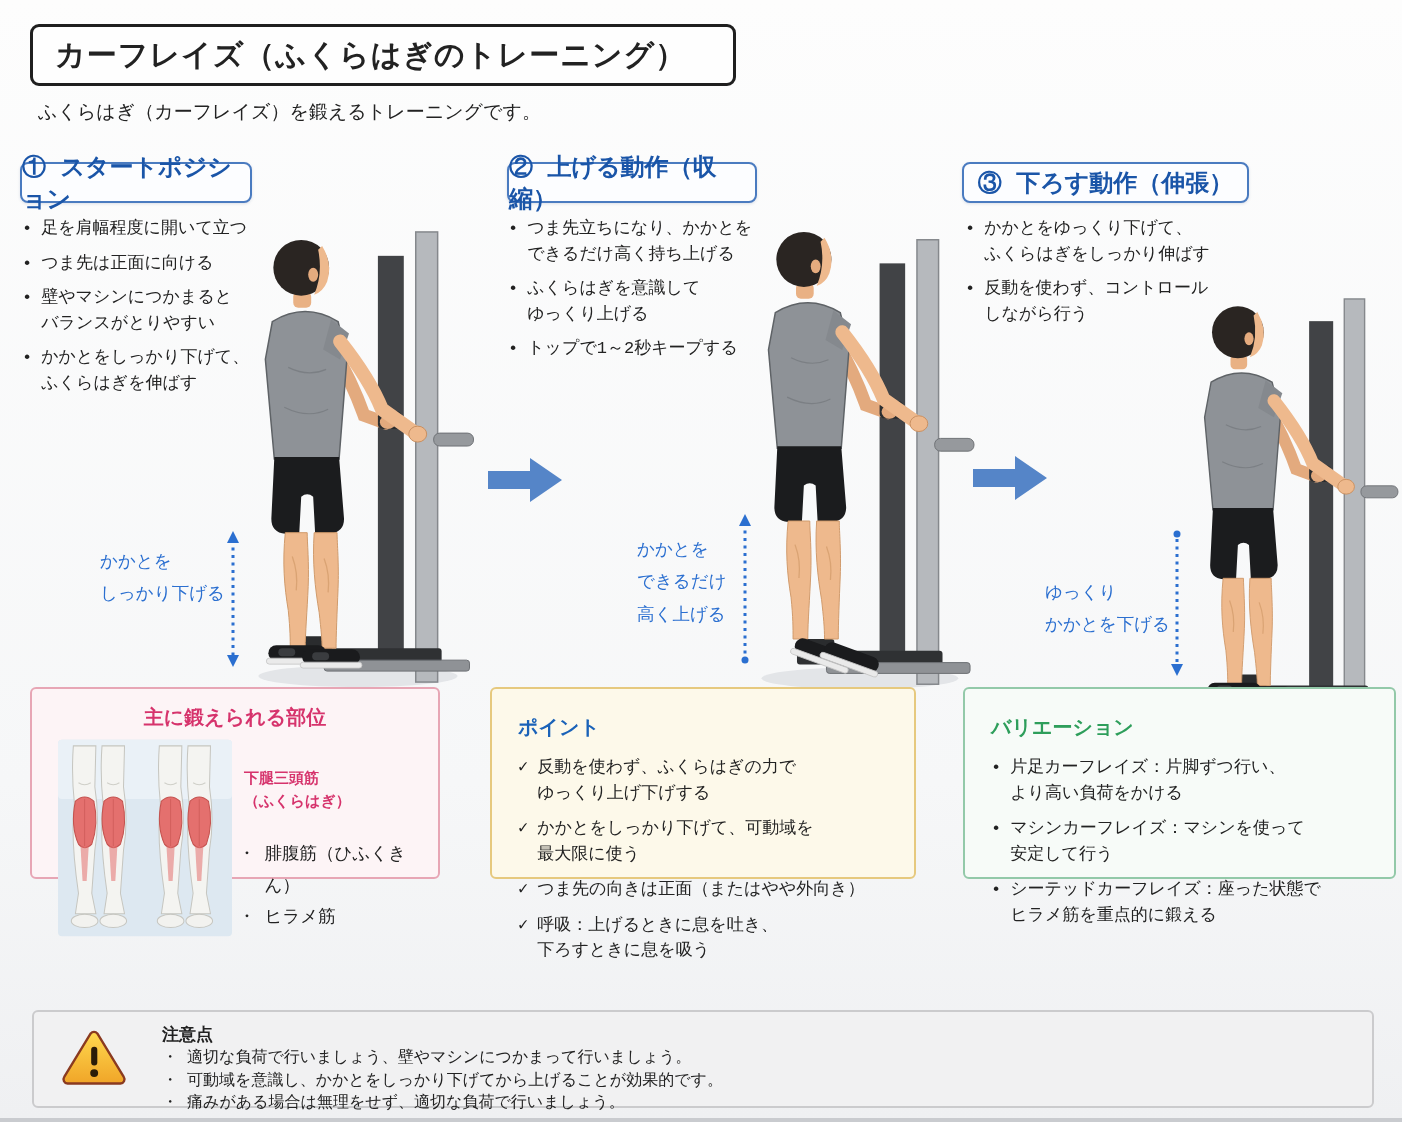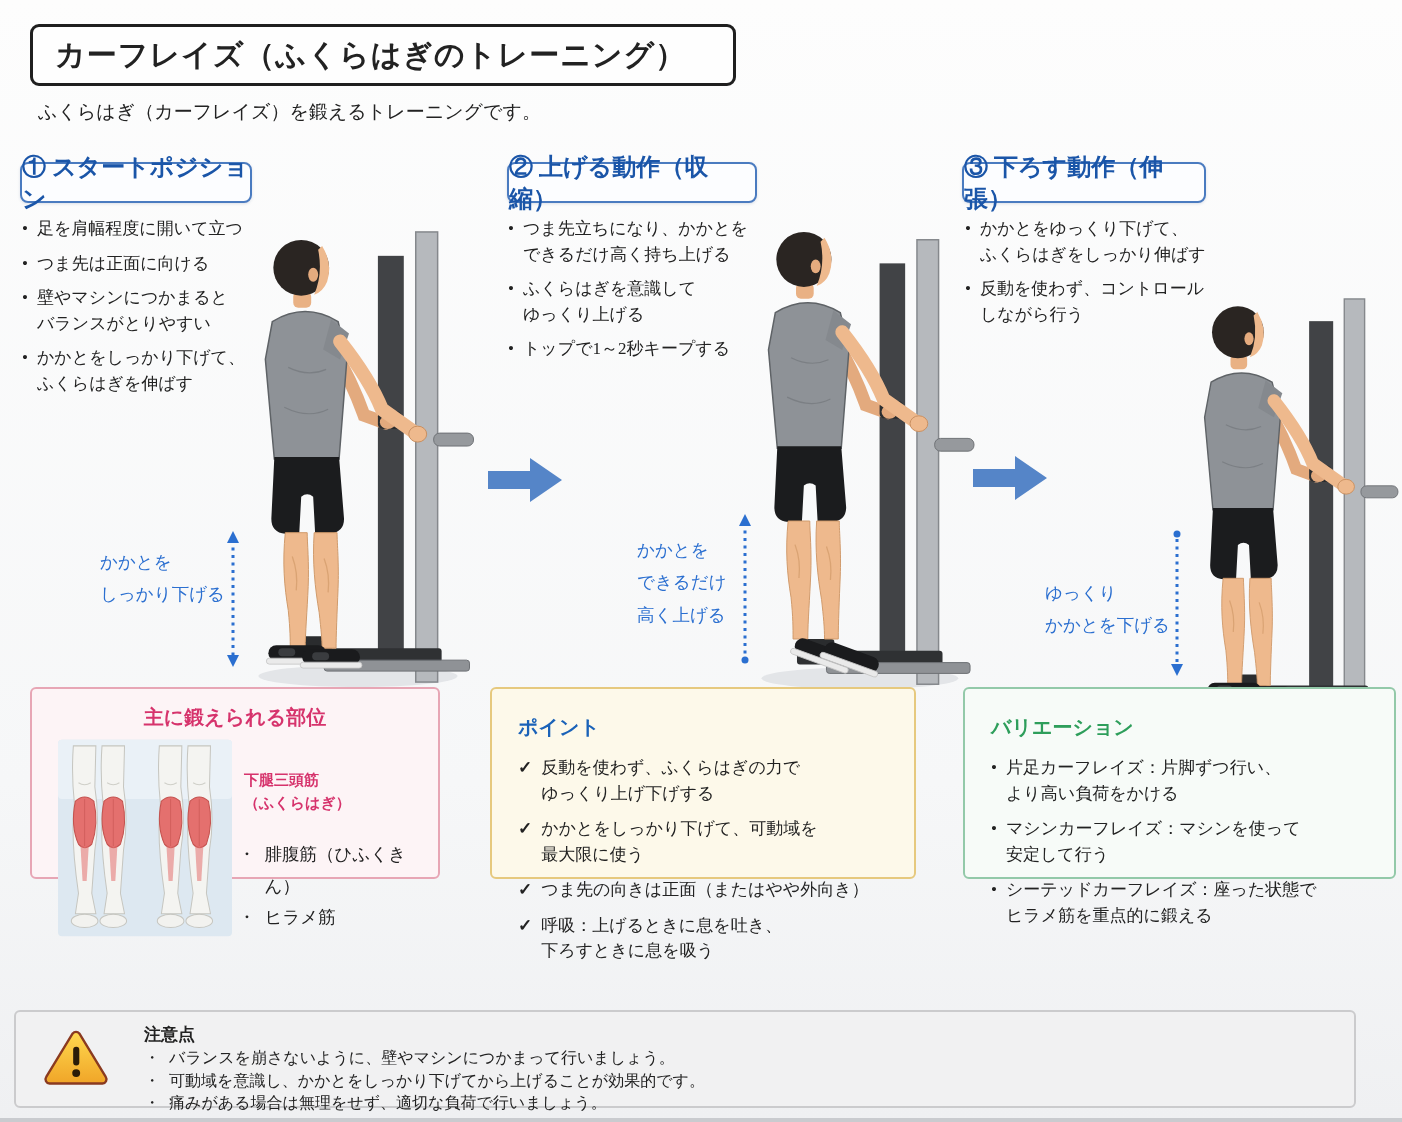--- a/index.html
+++ b/index.html
@@ -1,37 +1,37 @@
 <!DOCTYPE html>
 <html><head>
 <meta charset="utf-8">
 <style>
   html,body{margin:0;padding:0;background:#e9eaec;}
   .page{
     position:relative;width:1402px;height:1122px;
     background:linear-gradient(#fdfdfd 0%,#f6f7f8 70%,#eff0f2 100%);
-    font-family:Liberation Serif, serif;
+    font-family:Liberation Mono, monospace;
     color:var(--text,#222);overflow:hidden;
     border-bottom:4px solid #c9cbcf;box-sizing:border-box;
   }
   .title-box{
     position:absolute;left:30px;top:24px;width:706px;height:62px;
     background:#fefefe;border:3px solid #1f1f1f;border-radius:9px;
     display:flex;align-items:center;padding-left:22px;box-sizing:border-box;
     font-size:30px;font-weight:bold;letter-spacing:1px;
   }
   .subtitle{position:absolute;left:38px;top:99px;font-size:19px;}
   .step-header{
     position:absolute;top:162px;height:41px;background:#fcfdff;
     border:2px solid var(--step-border);border-radius:8px;
     display:flex;align-items:center;justify-content:center;
     font-size:24px;font-weight:bold;color:var(--accent-blue);
     box-sizing:border-box;box-shadow:0 1px 3px rgba(40,70,120,.15);
   }
-  #sh-0{left:20px;width:232px}#sh-1{left:507px;width:250px}#sh-2{left:962px;width:244px}
+  #sh-0{left:20px;width:232px}#sh-1{left:507px;width:250px}#sh-2{left:962px;width:287px}
   .step-bullets{position:absolute;top:216px;margin:0;padding:0;list-style:none;font-size:17px;line-height:1.5;}
   #sb-0{left:22px;width:270px}#sb-1{left:508px;width:280px}#sb-2{left:965px;width:300px}
   .step-bullets li{display:flex;margin-bottom:9px;}
   .blt{margin-right:9px;flex:0 0 auto;}
   .check-list .blt{font-weight:bold;}
   .figure{position:absolute;}
   #fig-0{left:228px;top:218px;width:250px;height:478px}
   #fig-1{left:730px;top:226px;width:250px;height:472px}
   #fig-2{left:1168px;top:286px;width:236px;height:444px}
   .between-arrow{position:absolute;width:78px;height:52px;}
@@ -50,21 +50,21 @@
   .muscle-img{position:absolute;left:26px;top:50px;width:174px;height:198px;}
   .muscle-name{position:absolute;left:212px;top:80px;color:var(--muscle-title-red);font-weight:bold;font-size:15px;line-height:1.5;}
   .muscle-bullets{position:absolute;left:206px;top:150px;margin:0;padding:0;list-style:none;font-size:17.5px;line-height:1.8;}
   .muscle-bullets li{display:flex;}
   .box-title{font-weight:bold;font-size:20px;margin:25px 0 0 26px;}
   .points-box .box-title{color:var(--point-title-blue);}
   .variations-box .box-title{color:var(--green-title);}
   .inner-list{margin:14px 0 0 26px;padding:0;list-style:none;font-size:17px;line-height:1.5;}
   .inner-list li{display:flex;margin-bottom:10px;}
   .caution-box{
-    position:absolute;left:14px;top:1010px;width:1342px;height:98px;
+    position:absolute;left:32px;top:1010px;width:1342px;height:98px;
     background:var(--caution-bg);border:2px solid var(--caution-border);border-radius:6px;box-sizing:border-box;
   }
   .caution-icon{position:absolute;left:26px;top:15px;width:68px;height:62px;}
   .caution-title{position:absolute;left:128px;top:11px;font-weight:bold;font-size:17px;}
   .caution-lines{position:absolute;left:128px;top:35px;margin:0;padding:0;list-style:none;font-size:16px;line-height:1.42;}
   .caution-lines li{display:flex;}
 </style>
 </head>
 <body>
 
@@ -368,21 +368,21 @@
     </linearGradient>
           </defs>
     <path d="M32.5,6 a4.5,4.5 0 0 1 7,0 l28,46 a4.5,4.5 0 0 1 -3.5,7 l-56,0 a4.5,4.5 0 0 1 -3.5,-7 Z" fill="url(#wg)" stroke="#8a3a20" stroke-width="2.5" stroke-linejoin="round"></path>
     <rect x="33" y="20" width="6.5" height="20" rx="3.2" fill="#2b1c08"></rect>
     <circle cx="36.2" cy="48" r="4.2" fill="#2b1c08"></circle>
   </svg></div>
     <div class="caution-title">注意点</div>
     <ul class="caution-lines" id="caution-lines">
         <li>
           <span class="blt">・</span>
-          <span>バランスを崩さないように、壁やマシンにつかまって行いましょう。</span>
+          <span>適切な負荷で行いましょう、壁やマシンにつかまって行いましょう。</span>
         </li>
         <li>
           <span class="blt">・</span>
           <span>可動域を意識し、かかとをしっかり下げてから上げることが効果的です。</span>
         </li>
         <li>
           <span class="blt">・</span>
           <span>痛みがある場合は無理をせず、適切な負荷で行いましょう。</span>
         </li>
       </ul>

